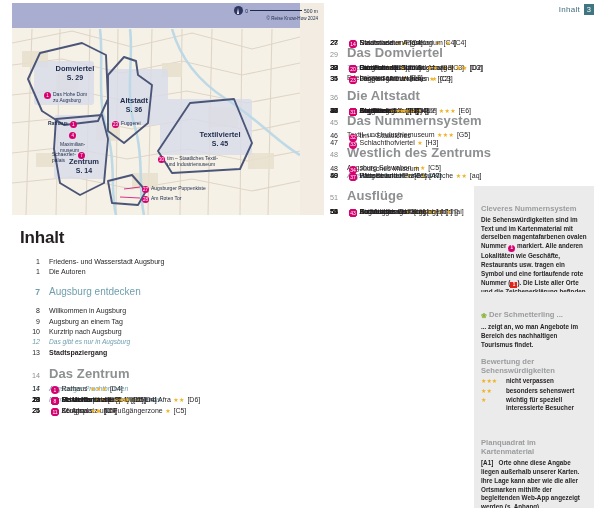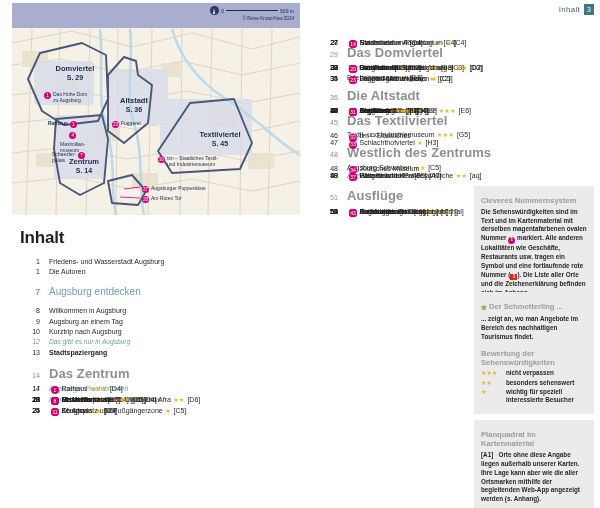--- a/index.html
+++ b/index.html
@@ -18,21 +18,21 @@
     display:flex;align-items:center;gap:4px;
     font-size:8px;color:#3f6d78;letter-spacing:.3px;
   }
   .inhalt-badge{
     background:#3f7682;color:#fff;font-size:7.5px;
     width:10px;height:11px;display:flex;align-items:center;justify-content:center;
   }
   
   .map{
     position:absolute;left:12px;top:3px;width:288px;height:212px;
-    overflow:hidden;background:#f2ece2;
+    overflow:hidden;background:#f2ece2;padding-left:24px;
   }
   .map-title-bar{
     position:absolute;left:0;top:0;width:288px;height:25px;
     background:#a9aed0;z-index:6;
   }
   .map-title{
     position:absolute;left:10px;top:5px;
     font-size:11.5px;font-weight:bold;color:#2d3561;letter-spacing:.1px;
   }
   .scalebox{position:absolute;right:6px;top:3px;z-index:7;text-align:right;}
@@ -84,21 +84,21 @@
     min-width:8px;height:8px;padding:0 1px;box-sizing:border-box;
     font-size:5px;display:inline-flex;align-items:center;justify-content:center;
     flex:none;position:relative;top:1px;
   }
   .stars{color:#f0b323;font-size:6px;letter-spacing:.4px;white-space:nowrap;}
   .grid{color:#231f20;font-size:7px;white-space:nowrap;}
   .cont-line{padding-left:29px;font-size:7px;display:flex;align-items:baseline;gap:2.5px;}
   
   .infobox{
     position:absolute;left:474px;width:120px;
-    background:#ebebeb;padding:10px 7px;box-sizing:border-box;
+    background:#ebebeb;padding:18px 7px;box-sizing:border-box;
   }
   .ib-title{font-size:7.6px;color:#9a9c9e;font-weight:bold;margin-bottom:2.5px;line-height:1.2;}
   .ib-body{font-size:6.3px;line-height:1.42;color:#231f20;font-weight:bold;}
   .ib-inline-badge{
     display:inline-flex;align-items:center;justify-content:center;
     background:#d6006f;color:#fff;border-radius:50%;
     width:7px;height:7px;font-size:4.5px;vertical-align:-1px;
   }
   .ib-sq{
     display:inline-flex;align-items:center;justify-content:center;
@@ -607,21 +607,21 @@
           <span class="badge">31</span>
           <span>Oblatterwall</span>
           <span class="stars">★</span>
           <span class="grid">[F2]</span>
         </span>
       </div>
       <div style="height: 7px;"></div>
       <div class="row sec">
         <span class="pg">45</span>
         <span class="txt">
-          <span>Das Textilviertel</span>
+          <span>Das Nummernsystem</span>
         </span>
       </div>
       <div class="row poi">
         <span class="pg">46</span>
         <span class="txt">
           <span class="badge">32</span>
           <span>tim – Staatliches</span>
         </span>
       </div>
       <div class="cont-line">

